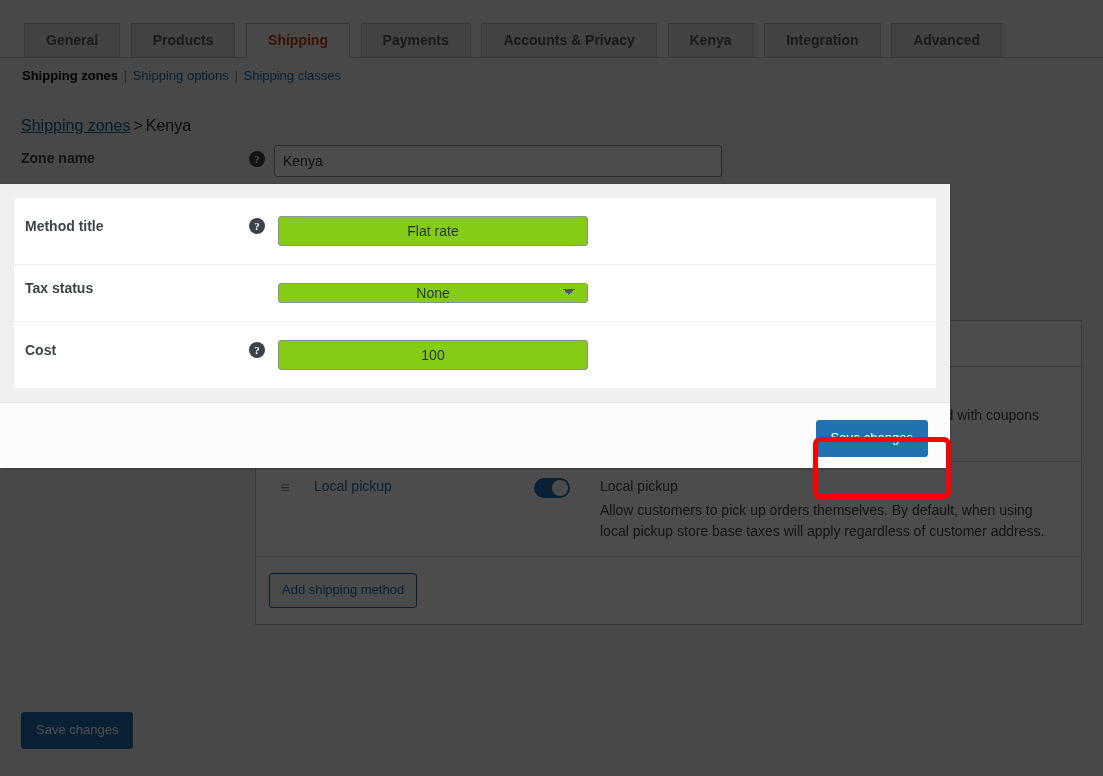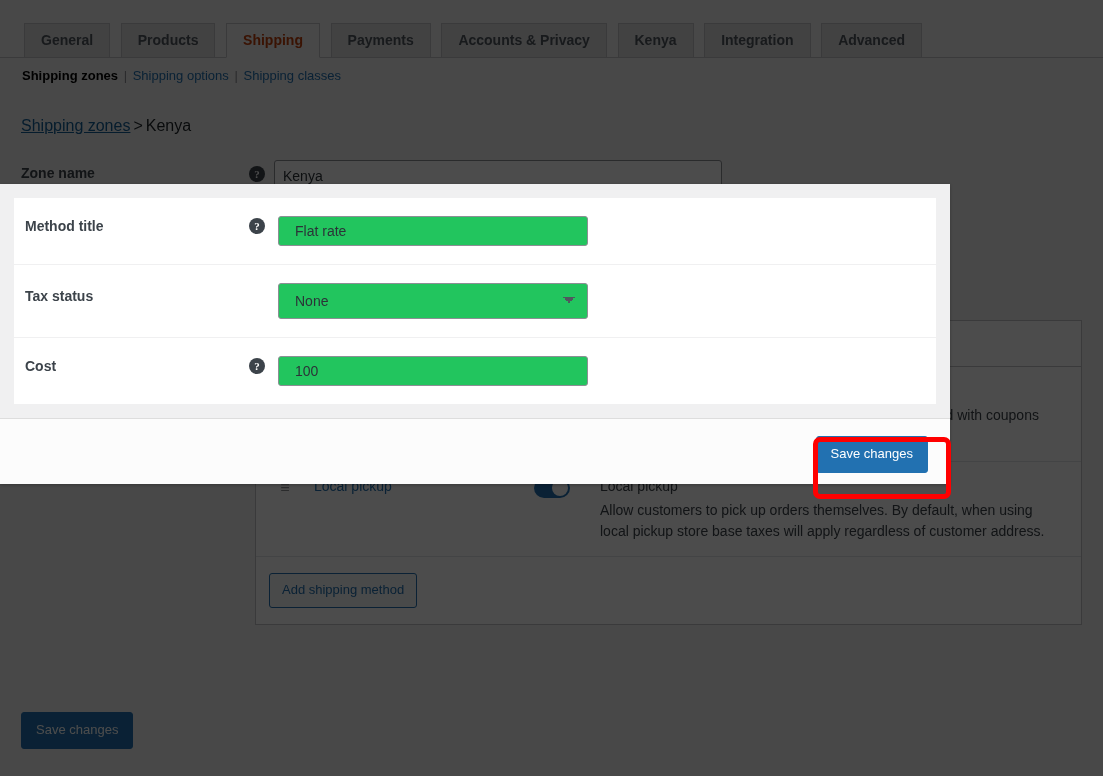--- a/index.html
+++ b/index.html
@@ -28,21 +28,21 @@
     height: 36px;
     border-bottom: 1px solid #c3c4c7;
     padding-left: 24px;
     white-space: nowrap;
   }
   .nav-tab {
     display: inline-block;
     position: relative;
     top: 1px;
     margin-left: 0.5em;
-    padding: 7px 16px 8px;
+    padding: 7px 21px 8px;
     font-size: 14px;
     line-height: 1.3;
     font-weight: 600;
     background: #dcdcde;
     color: #50575e;
     border: 1px solid #c3c4c7;
     border-bottom: none;
     text-decoration: none;
   }
   .nav-tab:first-child { margin-left: 0; }
@@ -75,21 +75,21 @@
   }
   .zone-breadcrumb a {
     color: #135e96;
     text-decoration: underline;
   }
   .zone-breadcrumb .crumb-sep { padding: 0 3px; }
 
   
   .zone-name-row {
     position: absolute;
-    left: 21px; top: 160px;
+    left: 21px; top: 145px;
     width: 900px;
     height: 40px;
   }
   .zone-name-label {
     position: absolute;
     left: 0; top: 5px;
     font-size: 14px;
     font-weight: 600;
     color: #3c434a;
   }
@@ -277,30 +277,31 @@
     vertical-align: middle;
     padding: 18px 0;
     position: relative;
   }
   .th-inner { display: flex; align-items: center; }
   .th-inner .lbl { flex: 1; }
   .th-inner .help-tip { margin-right: 13px; }
   .fld {
     width: 310px;
     height: 30px;
-    padding: 0 16px;
+    padding: 0 4px;
     font-size: 14px;
     color: #2c3338;
-    background: #22c55e;
+    background: #84cc16;
     border: 1px solid #8c8f94;
     border-radius: 3px;
     font-family: "Liberation Sans", sans-serif;
+    text-align: center;
   }
   select.fld {
-    height: 36px;
+    height: 20px;
     -webkit-appearance: none;
     appearance: none;
     background-image:
       linear-gradient(45deg, transparent 50%, #50575e 50%),
       linear-gradient(135deg, #50575e 50%, transparent 50%);
     background-position:
       calc(100% - 18px) calc(50% - 1px),
       calc(100% - 12px) calc(50% - 1px);
     background-size: 6px 6px, 6px 6px;
     background-repeat: no-repeat;

